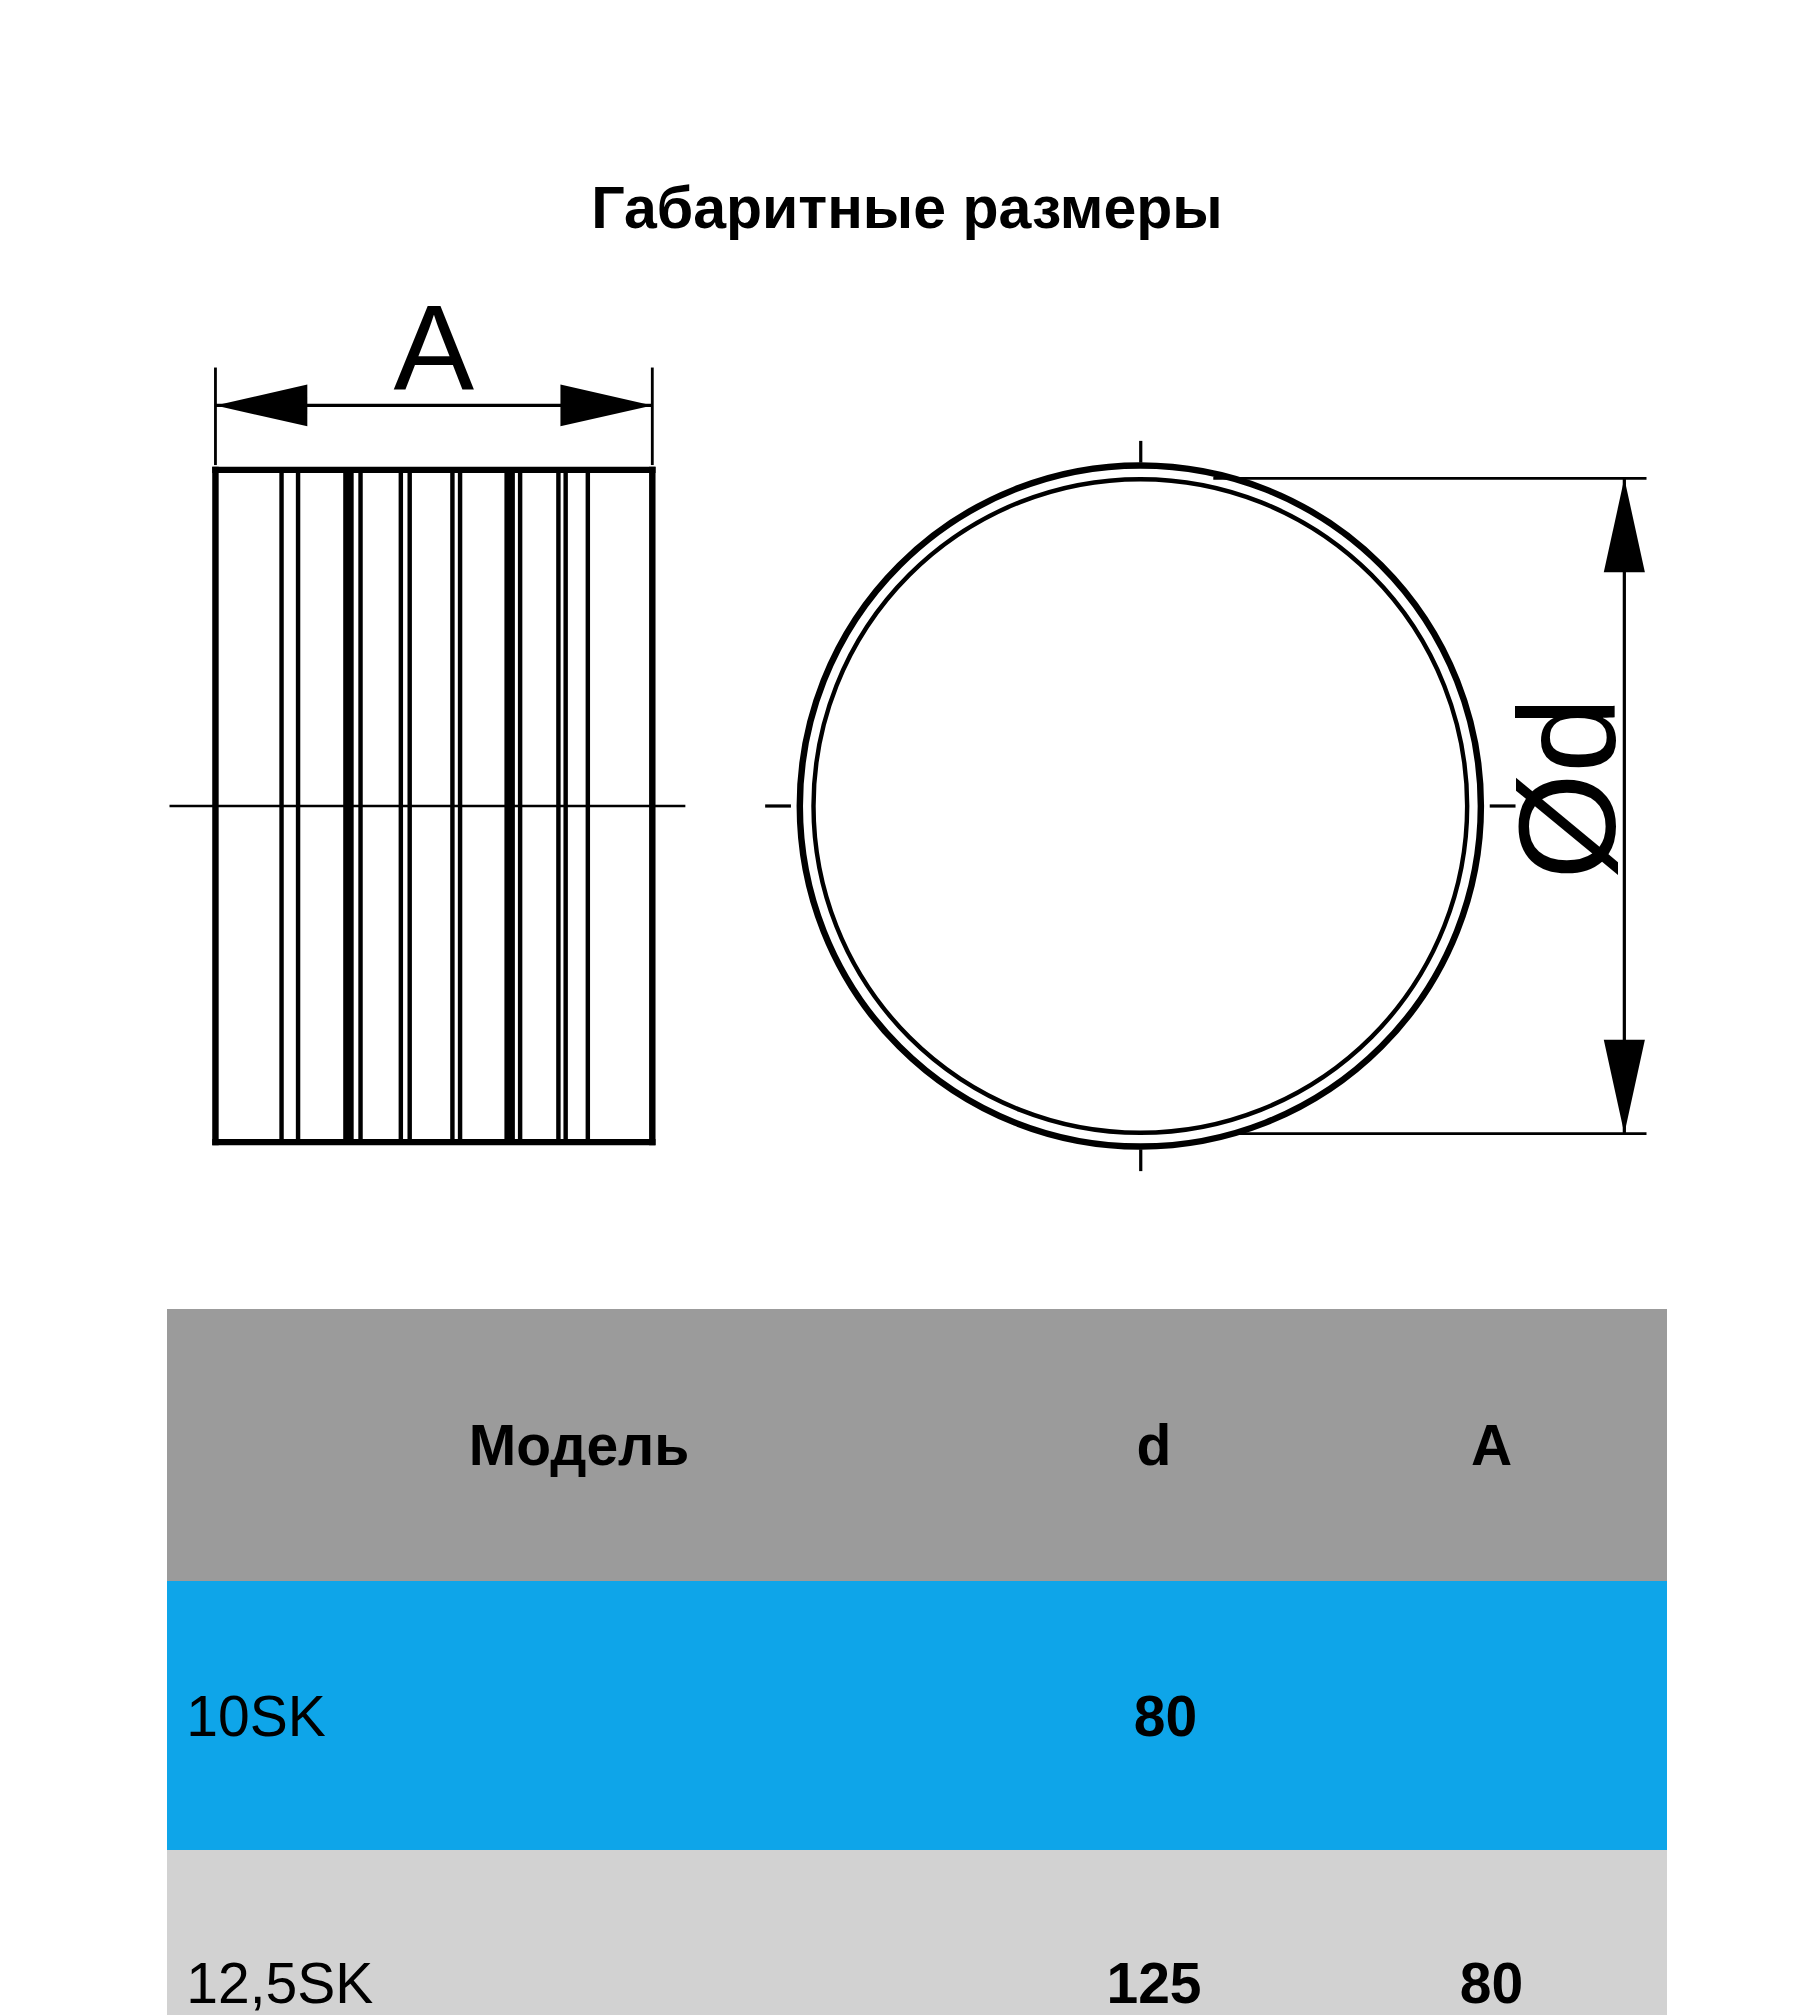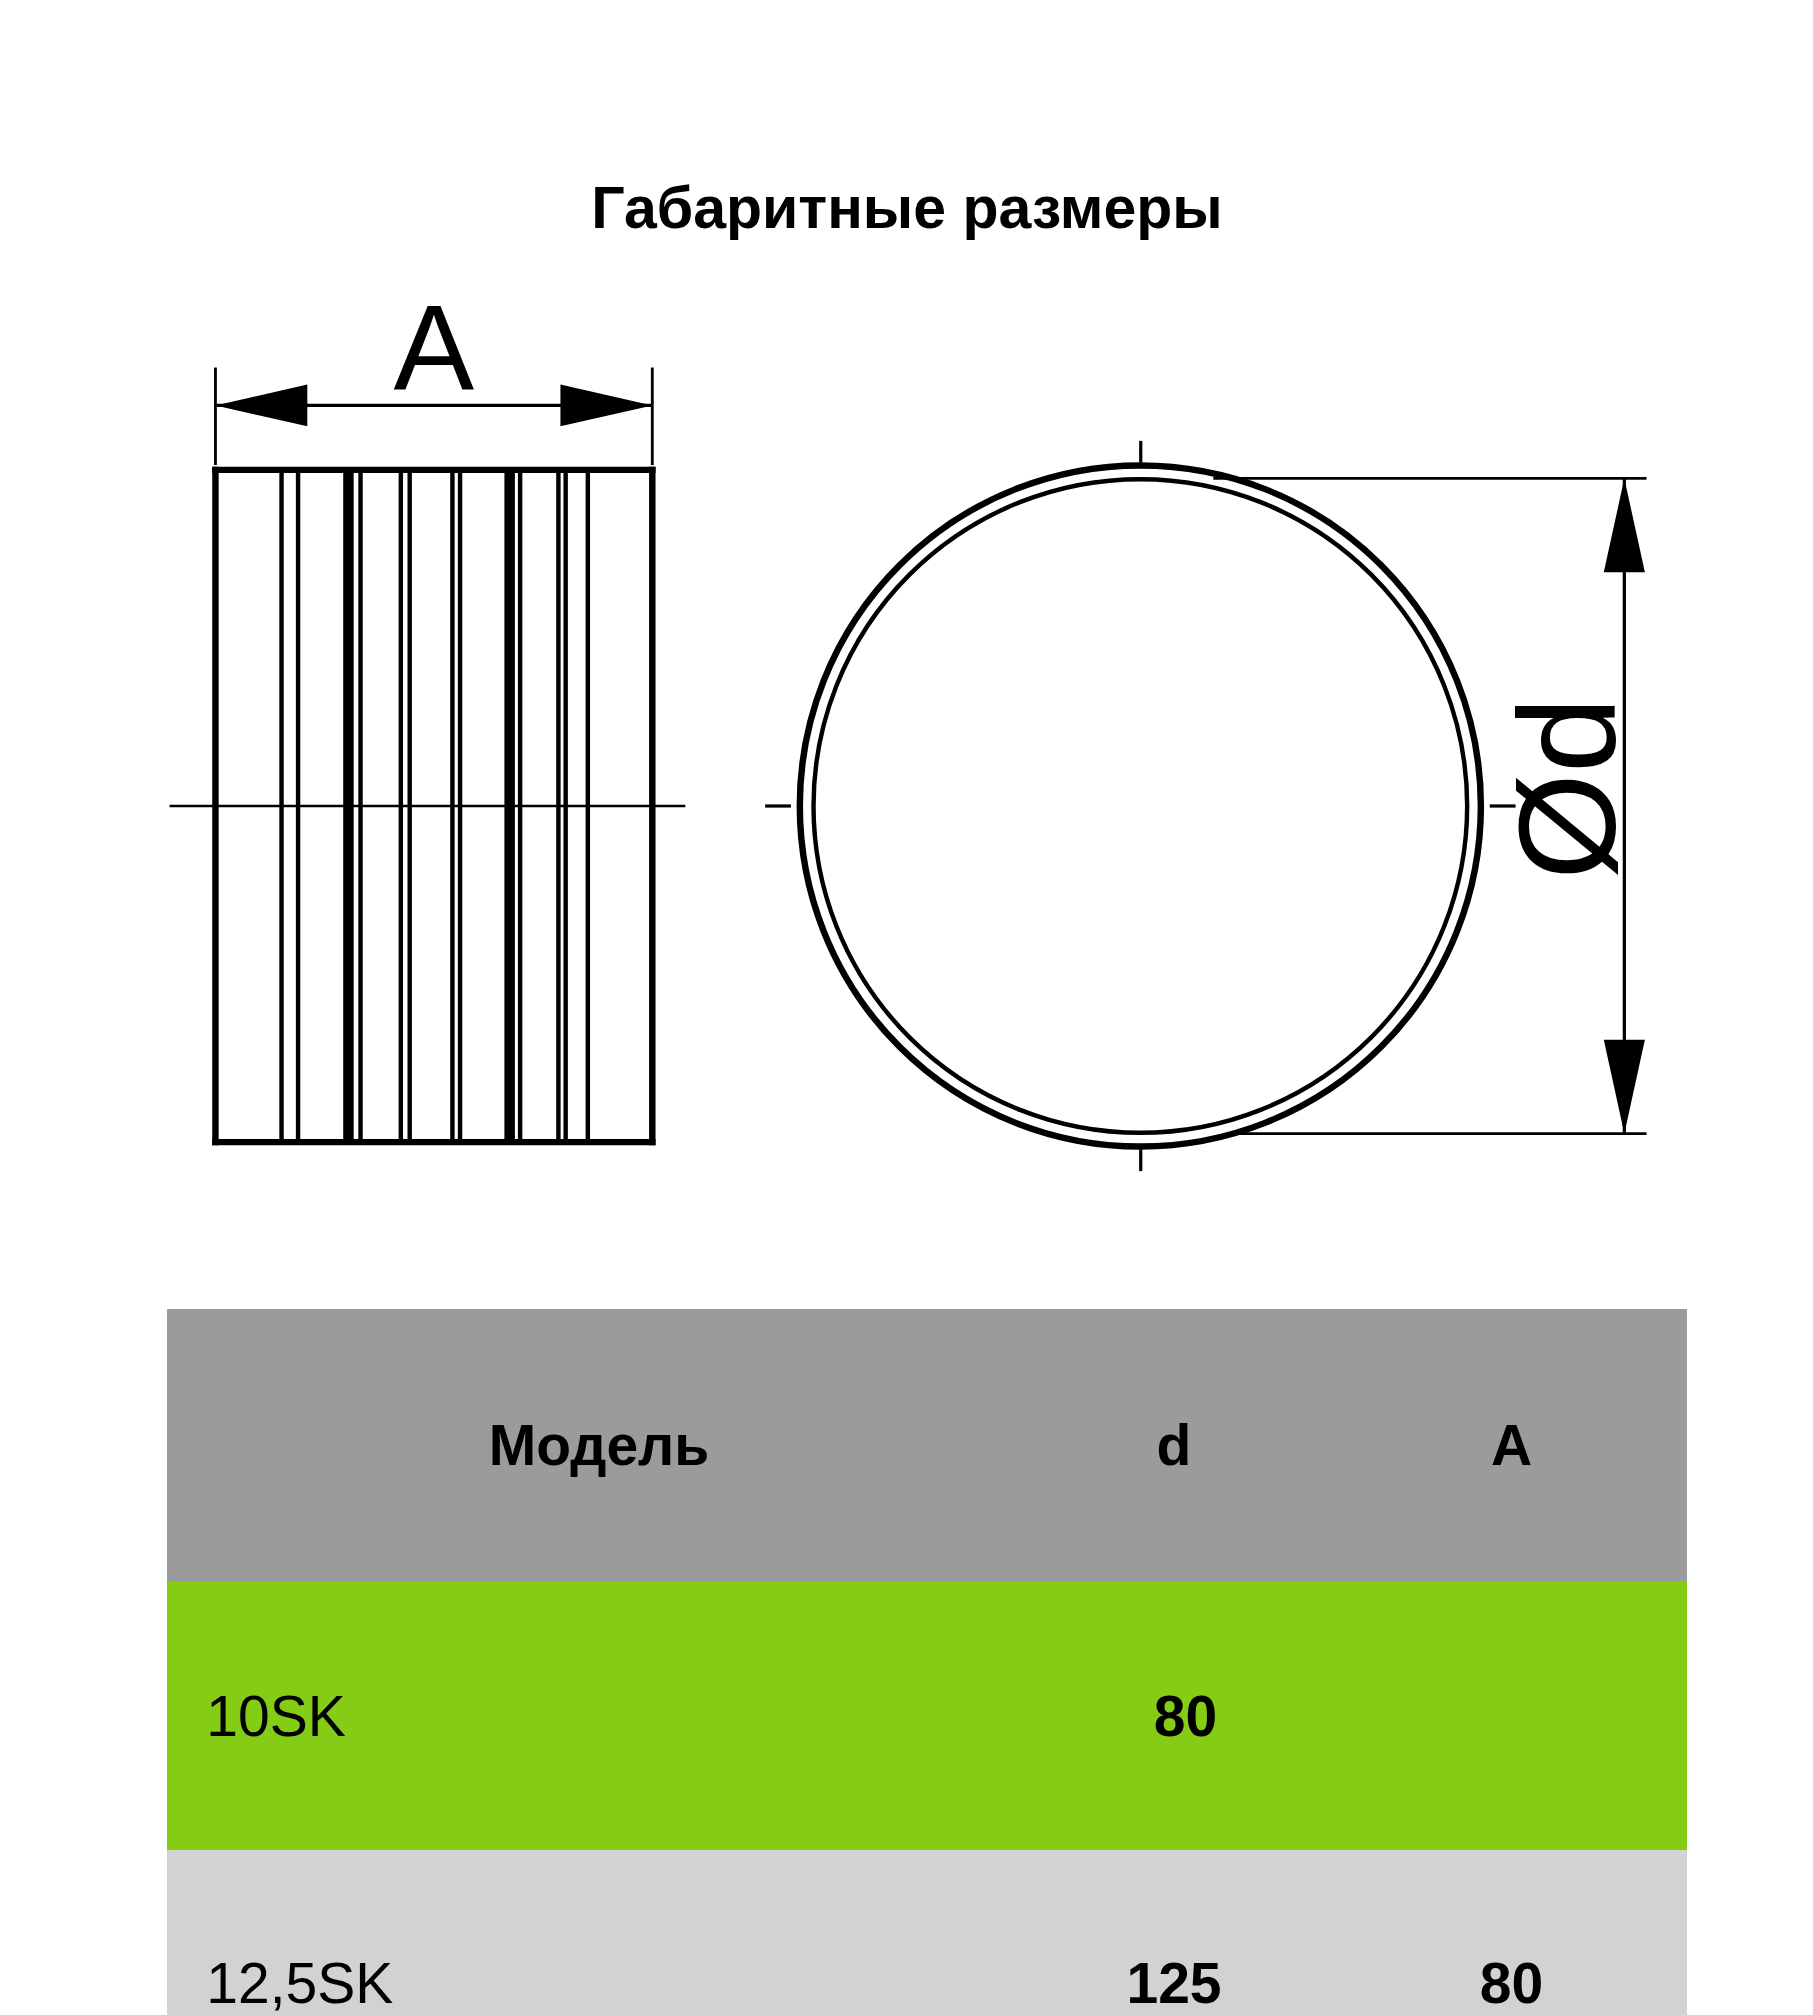--- a/index.html
+++ b/index.html
@@ -11,23 +11,23 @@
     position:absolute;top:142px;left:0;width:1814px;text-align:center;
     font-size:59px;font-weight:bold;white-space:nowrap;margin-top:32px;
   }
   svg.drawing{position:absolute;left:0;top:0;width:1814px;height:2418px;display:block;}
   svg.drawing text{font-family:"Liberation Sans",sans-serif;fill:#000000;}
 
   .dim-table{
     position:absolute;left:167px;top:1309px;width:1500px;height:806px;
     display:flex;flex-direction:column;font-size:57px;
   }
-  .trow{display:flex;align-items:center;width:100%;padding-left:20px;}
+  .trow{display:flex;align-items:center;width:100%;}
   .trow.header{height:272px;background:#9b9b9b;font-weight:bold;}
-  .trow.r1{height:269px;background:#84cc16;}
+  .trow.r1{height:269px;background:#0ea5e9;}
   .trow.r2{height:265px;background:#d2d2d2;}
   .cell{display:flex;align-items:center;justify-content:center;box-sizing:border-box;height:100%;}
   .cell.c-model{width:824px;}
   .cell.c-d{width:326px;}
   .cell.c-a{width:349px;}
   .trow.data .cell.c-model{justify-content:flex-start;padding-left:19.3px;font-weight:normal;}
   .trow.data .cell.c-d,.trow.data .cell.c-a{font-weight:bold;}
 </style>
 </head>
 <body>

